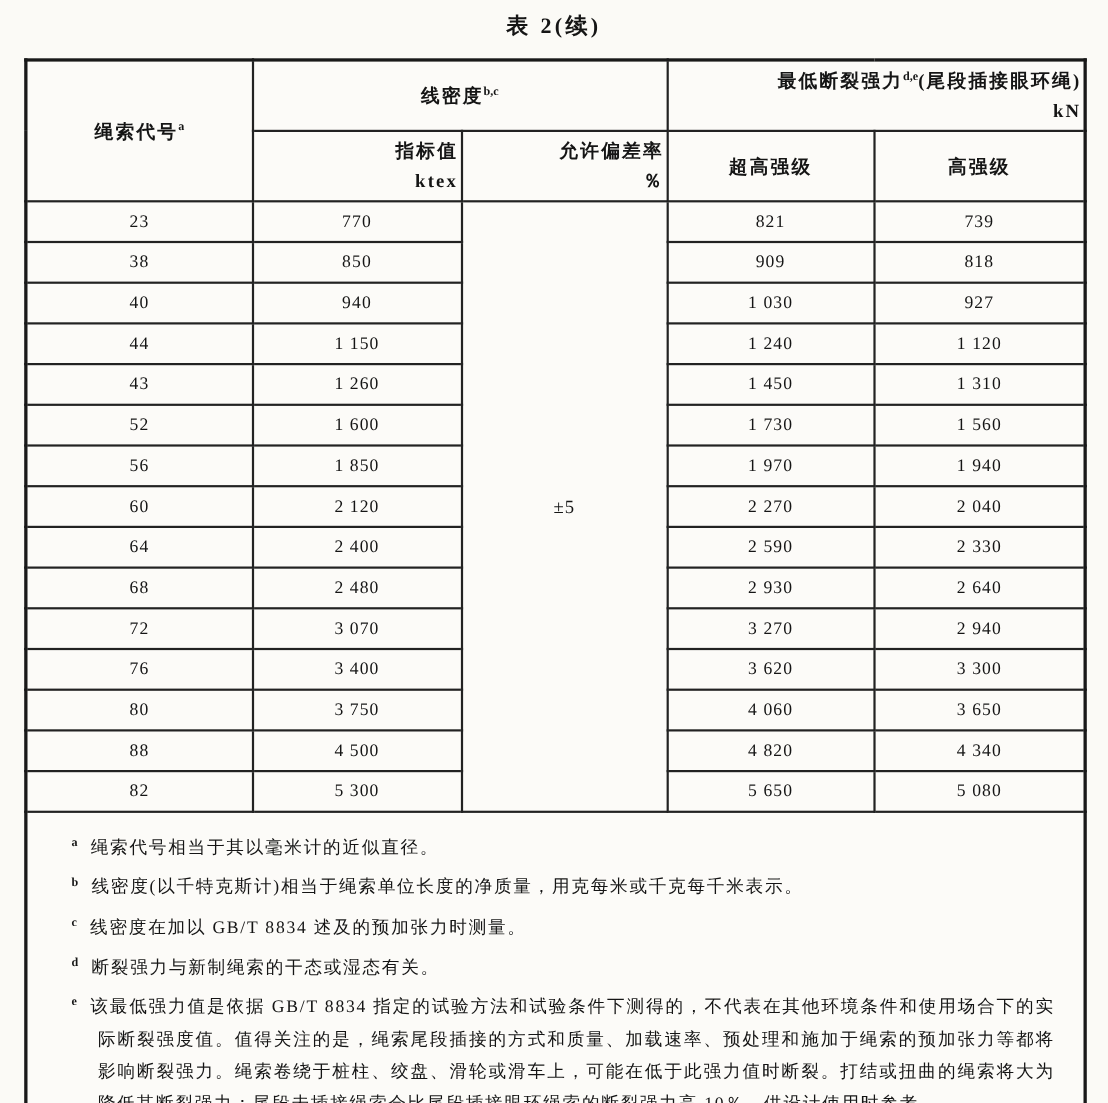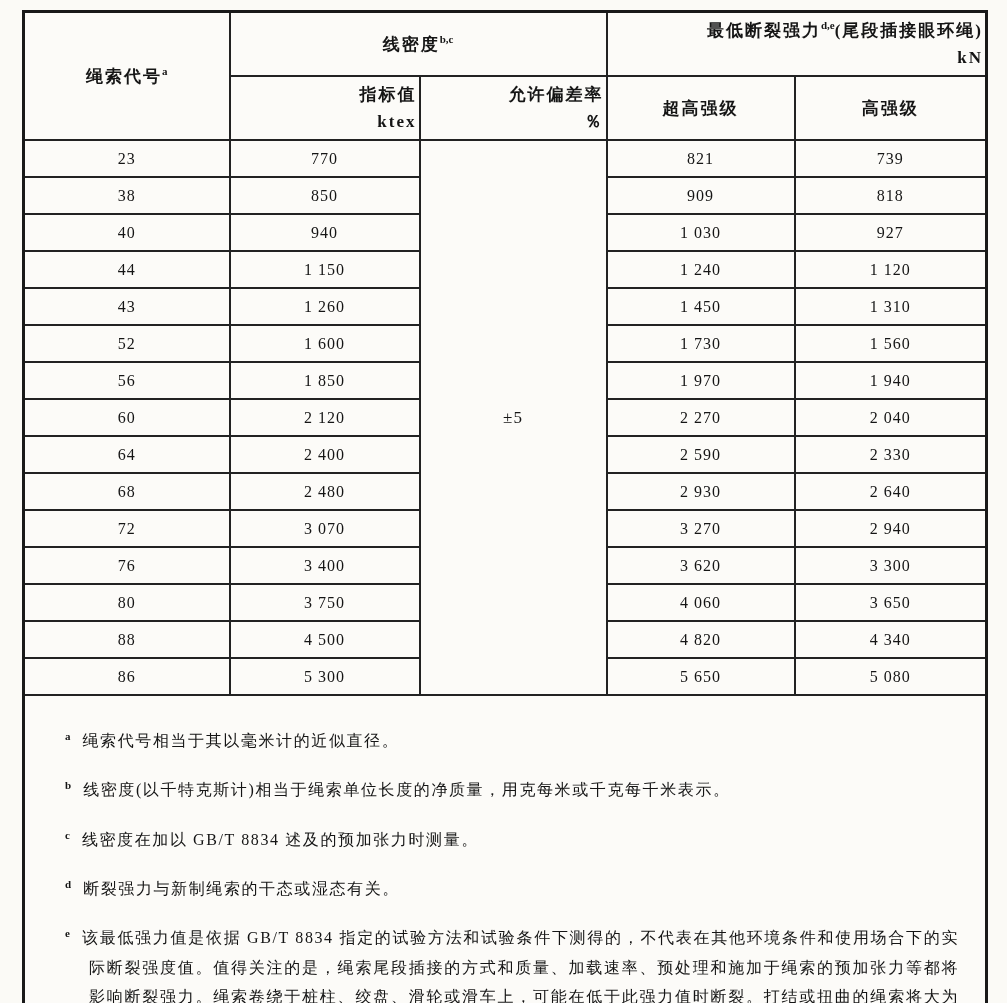--- a/index.html
+++ b/index.html
@@ -56,37 +56,38 @@
   }
   td.deviation-cell { font-size: 17px; }
   tfoot td {
     padding: 10px 26px 12px 22px;
     vertical-align: top;
   }
   .fn {
     font-size: 16px;
     line-height: 29px;
     letter-spacing: 1.6px;
-    margin: 16px 0;
+    margin: 3px 0;
     padding-left: 42px;
     text-indent: -24px;
     text-align: justify;
   }
   .fn sup {
     font-size: 11px;
     font-weight: bold;
     letter-spacing: 0;
     margin-right: 12px;
   }
 </style>
 </head>
 <body>
 
 <div class="page">
 
+  <div class="doc-title">表 2(续)</div>
 
   <table class="spec">
     <colgroup>
       <col style="width:206px">
       <col style="width:190px">
       <col style="width:187px">
       <col style="width:188px">
       <col style="width:192px">
     </colgroup>
 
@@ -193,21 +194,21 @@
         <td>4 060</td>
         <td>3 650</td>
       </tr>
       <tr>
         <td>88</td>
         <td>4 500</td>
         <td>4 820</td>
         <td>4 340</td>
       </tr>
       <tr>
-        <td>86</td>
+        <td>82</td>
         <td>5 300</td>
         <td>5 650</td>
         <td>5 080</td>
       </tr>
     </tbody>
 
     <tfoot>
       <tr>
         <td colspan="5">
           <div class="fn"><sup>a</sup><span>绳索代号相当于其以毫米计的近似直径。</span></div>

